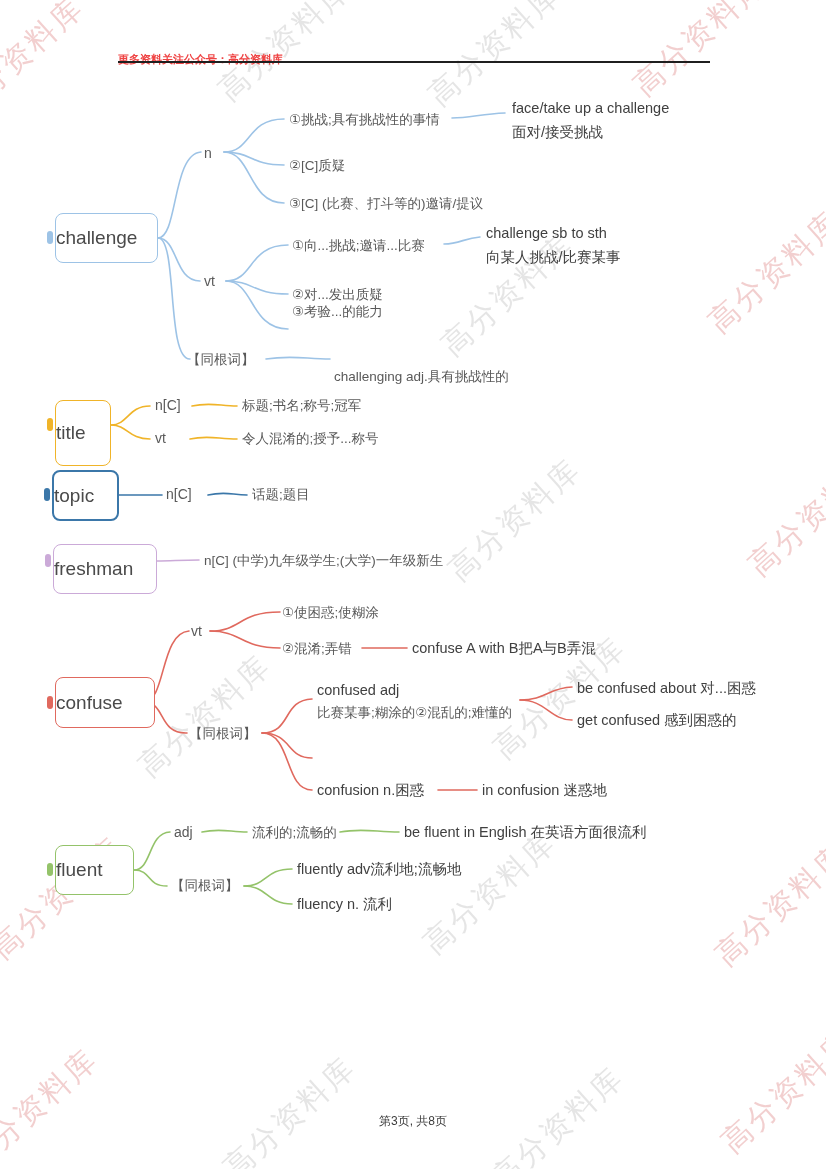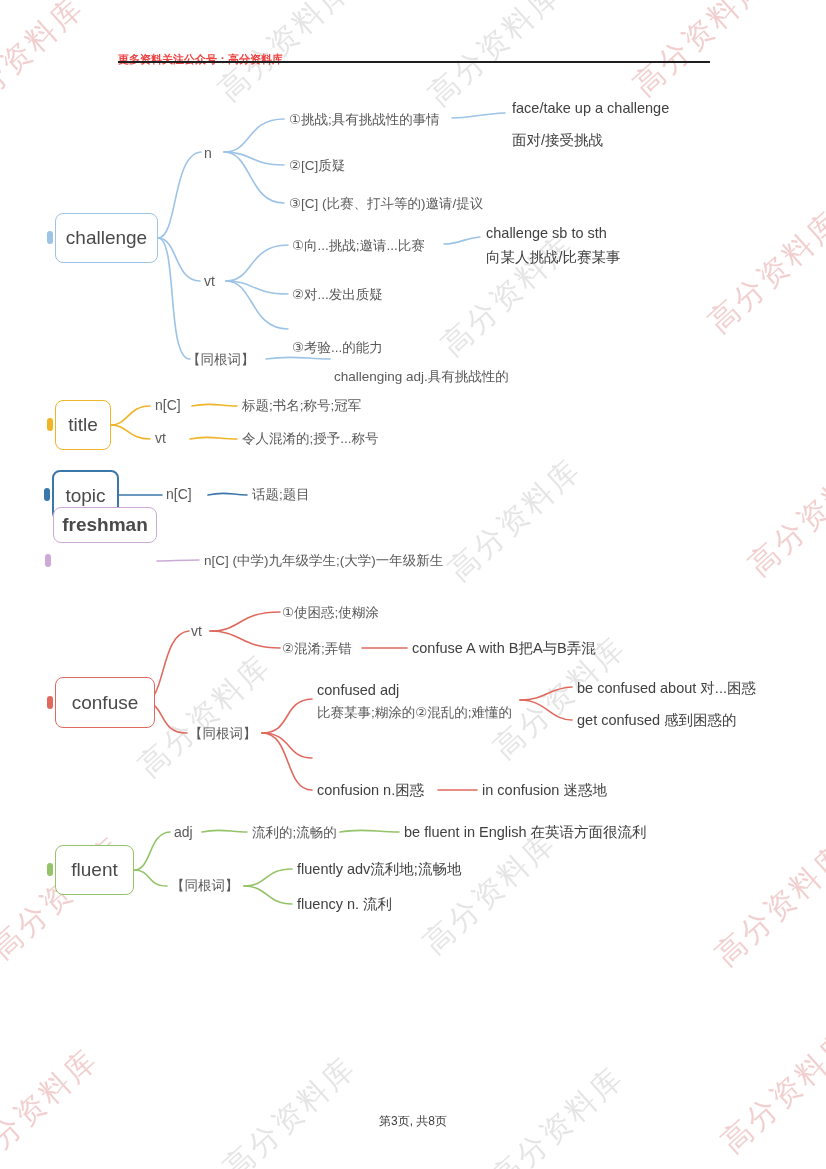--- a/index.html
+++ b/index.html
@@ -27,26 +27,26 @@
   svg.links{position:absolute;left:0;top:0;z-index:1;pointer-events:none;}
   svg.links path{fill:none;stroke-width:1.6px;stroke-linecap:round;}
   .lk-challenge{stroke:var(--c-challenge);}
   .lk-title{stroke:var(--c-title);}
   .lk-topic{stroke:var(--c-topic);stroke-width:2px;}
   .lk-freshman{stroke:var(--c-freshman);}
   .lk-confuse{stroke:var(--c-confuse);}
   .lk-fluent{stroke:var(--c-fluent);}
 
   
-  .node-box{position:absolute;display:flex;align-items:center;justify-content:center;
+  .node-box{position:absolute;display:flex;align-items:center;justify-content:flex-start;
     background:#fff;border-radius:8px;font-size:19px;color:#4a4a4a;z-index:2;}
   .nb-challenge{left:55px;top:213px;width:103px;height:50px;border:1.5px solid var(--c-challenge);}
-  .nb-title{left:55px;top:400px;width:56px;height:50px;border:1.5px solid var(--c-title);}
+  .nb-title{left:55px;top:400px;width:56px;height:66px;border:1.5px solid var(--c-title);}
   .nb-topic{left:52px;top:470px;width:67px;height:51px;border:2px solid var(--c-topic);}
-  .nb-freshman{left:53px;top:507px;width:104px;height:36px;border:1.5px solid var(--c-freshman);font-weight:bold;}
+  .nb-freshman{left:53px;top:544px;width:104px;height:50px;border:1.5px solid var(--c-freshman);}
   .nb-confuse{left:55px;top:677px;width:100px;height:51px;border:1.5px solid var(--c-confuse);}
   .nb-fluent{left:55px;top:845px;width:79px;height:50px;border:1.5px solid var(--c-fluent);}
 
   .tab{position:absolute;width:6px;height:13px;border-radius:3px;z-index:2;}
   .tab-challenge{left:47px;top:231px;background:var(--c-challenge);}
   .tab-title{left:47px;top:418px;background:var(--c-title);}
   .tab-topic{left:44px;top:488px;background:var(--c-topic);}
   .tab-freshman{left:45px;top:554px;background:var(--c-freshman);}
   .tab-confuse{left:47px;top:696px;background:var(--c-confuse);}
   .tab-fluent{left:47px;top:863px;background:var(--c-fluent);}
@@ -129,25 +129,25 @@
 
   <div class="tab tab-challenge"></div>
   <div class="node-box nb-challenge">
     <span>challenge</span>
   </div>
   <div class="lbl pos" style="left:204px;top:145px">n</div>
   <div class="lbl" style="left:289px;top:111px">①挑战;具有挑战性的事情</div>
   <div class="lbl" style="left:289px;top:157px">②[C]质疑</div>
   <div class="lbl" style="left:289px;top:195px">③[C] (比赛、打斗等的)邀请/提议</div>
   <div class="lbl phrase" style="left:512px;top:100px">face/take up a challenge</div>
-  <div class="lbl phrase" style="left:512px;top:132px">面对/接受挑战</div>
+  <div class="lbl phrase" style="left:512px;top:124px">面对/接受挑战</div>
   <div class="lbl pos" style="left:204px;top:273px">vt</div>
   <div class="lbl" style="left:292px;top:237px">①向...挑战;邀请...比赛</div>
   <div class="lbl" style="left:292px;top:286px">②对...发出质疑</div>
-  <div class="lbl" style="left:292px;top:339px">③考验...的能力</div>
+  <div class="lbl" style="left:292px;top:303px">③考验...的能力</div>
   <div class="lbl phrase" style="left:486px;top:225px">challenge sb to sth</div>
   <div class="lbl phrase" style="left:486px;top:249px">向某人挑战/比赛某事</div>
   <div class="lbl" style="left:187px;top:351px">【同根词】</div>
   <div class="lbl" style="left:334px;top:368px">challenging adj.具有挑战性的</div>
 
   <div class="tab tab-title"></div>
   <div class="node-box nb-title">
     <span>title</span>
   </div>
   <div class="lbl pos" style="left:155px;top:397px">n[C]</div>

